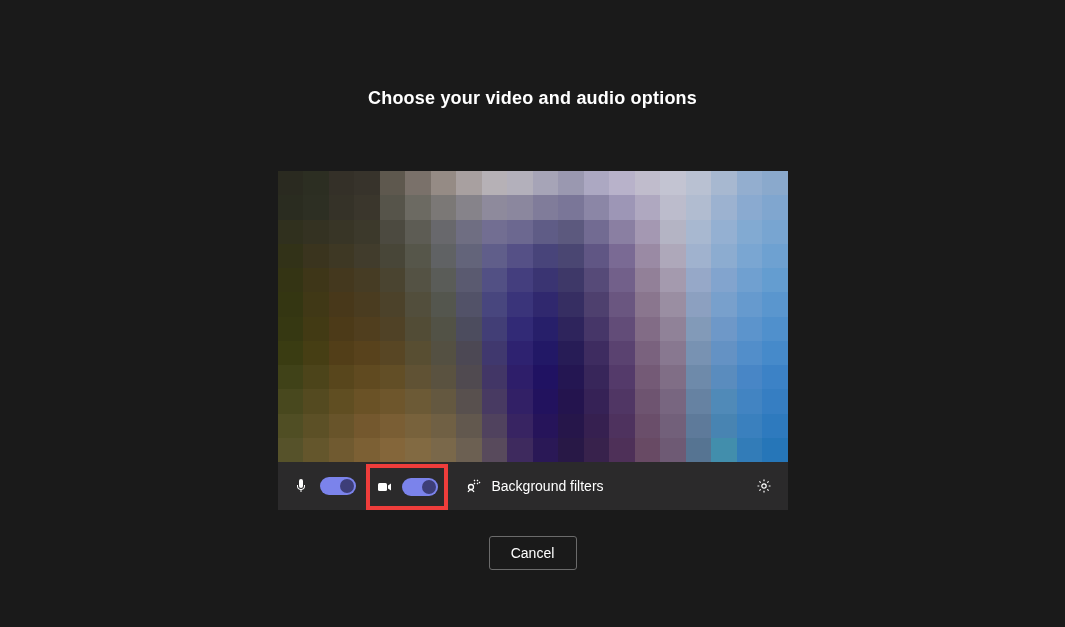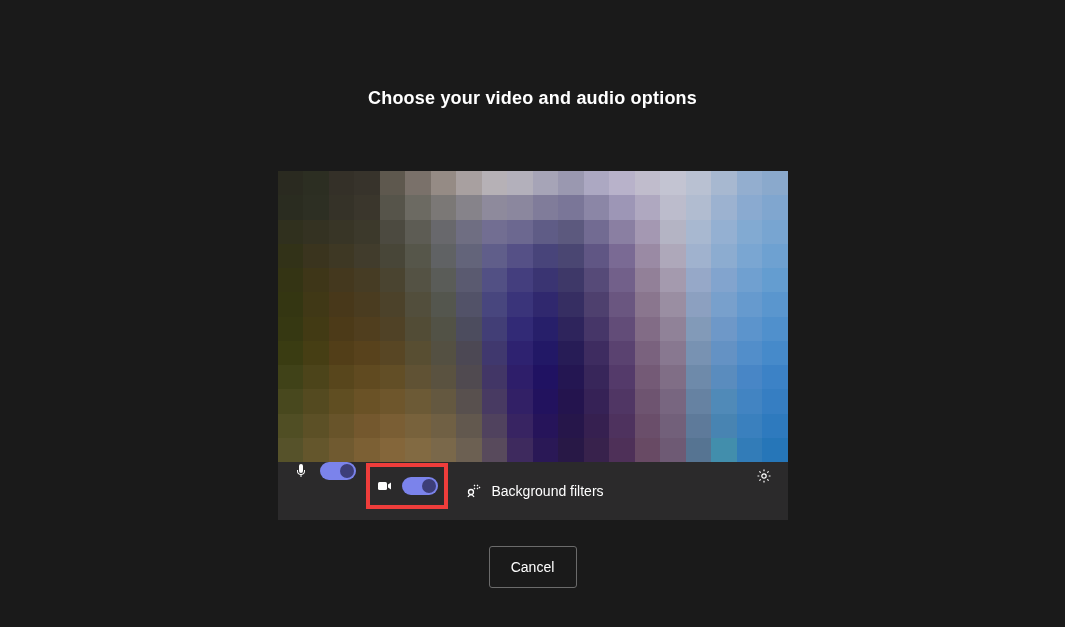--- a/index.html
+++ b/index.html
@@ -38,22 +38,23 @@
     }
     .mosaic {
       display: grid;
       grid-template-columns: repeat(20, 1fr);
       grid-template-rows: repeat(12, 1fr);
       width: 100%;
       height: 100%;
     }
     .mosaic div { width: 100%; height: 100%; }
     .controls {
-      height: 58px;
-      display: flex;
+      height: 48px;
+      display: flex;
+      align-items: center;
       padding: 0 10px 0 14px;
       gap: 10px;
     }
     .highlight-box {
       border: 4px solid #ef3d3b;
       padding: 4px 6px;
       display: flex;
       align-items: center;
       gap: 8px;
       height: 46px;
@@ -109,21 +110,21 @@
       color: #cfcfcf;
     }
     .actions {
       display: flex;
       gap: 12px;
       margin-top: 26px;
       align-items: center;
       justify-content: center;
     }
     .btn {
-      height: 42px;
+      height: 34px;
       border-radius: 3px;
       font-size: 14px;
       display: flex;
       align-items: center;
       justify-content: center;
       cursor: pointer;
       border: none;
       font-family: inherit;
     }
     .btn-cancel {

